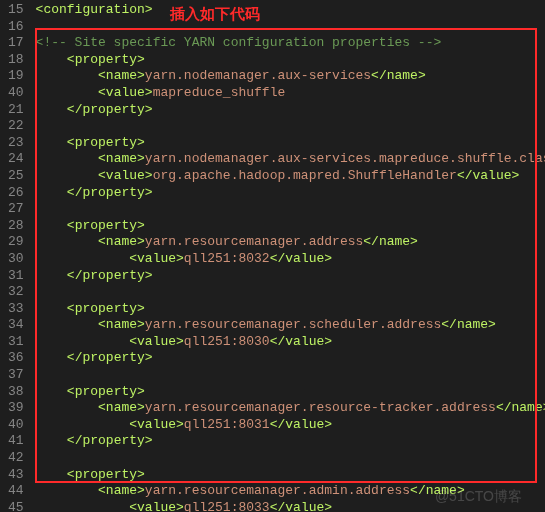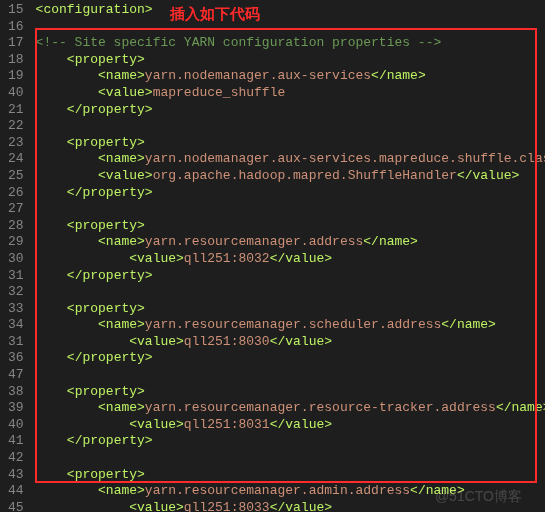--- a/index.html
+++ b/index.html
@@ -85,21 +85,21 @@
       <div>27</div>
       <div>28</div>
       <div>29</div>
       <div>30</div>
       <div>31</div>
       <div>32</div>
       <div>33</div>
       <div>34</div>
       <div>31</div>
       <div>36</div>
-      <div>47</div>
+      <div>37</div>
       <div>38</div>
       <div>39</div>
       <div>40</div>
       <div>41</div>
       <div>42</div>
       <div>43</div>
       <div>44</div>
       <div>45</div>
     </div>
   <div class="code" id="code"><div class="line"><span class="tag">&lt;configuration&gt;</span></div><div class="line">&nbsp;</div><div class="line"><span class="comment">&lt;!-- Site specific YARN configuration properties --&gt;</span></div><div class="line">    <span class="tag">&lt;property&gt;</span></div><div class="line">        <span class="tag">&lt;name&gt;</span><span class="text">yarn.nodemanager.aux-services</span><span class="tag">&lt;/name&gt;</span></div><div class="line">        <span class="tag">&lt;value&gt;</span><span class="text">mapreduce_shuffle</span></div><div class="line">    <span class="tag">&lt;/property&gt;</span></div><div class="line">&nbsp;</div><div class="line">    <span class="tag">&lt;property&gt;</span></div><div class="line">        <span class="tag">&lt;name&gt;</span><span class="text">yarn.nodemanager.aux-services.mapreduce.shuffle.class</span></div><div class="line">        <span class="tag">&lt;value&gt;</span><span class="text">org.apache.hadoop.mapred.ShuffleHandler</span><span class="tag">&lt;/value&gt;</span></div><div class="line">    <span class="tag">&lt;/property&gt;</span></div><div class="line">&nbsp;</div><div class="line">    <span class="tag">&lt;property&gt;</span></div><div class="line">        <span class="tag">&lt;name&gt;</span><span class="text">yarn.resourcemanager.address</span><span class="tag">&lt;/name&gt;</span></div><div class="line">            <span class="tag">&lt;value&gt;</span><span class="text">qll251:8032</span><span class="tag">&lt;/value&gt;</span></div><div class="line">    <span class="tag">&lt;/property&gt;</span></div><div class="line">&nbsp;</div><div class="line">    <span class="tag">&lt;property&gt;</span></div><div class="line">        <span class="tag">&lt;name&gt;</span><span class="text">yarn.resourcemanager.scheduler.address</span><span class="tag">&lt;/name&gt;</span></div><div class="line">            <span class="tag">&lt;value&gt;</span><span class="text">qll251:8030</span><span class="tag">&lt;/value&gt;</span></div><div class="line">    <span class="tag">&lt;/property&gt;</span></div><div class="line">&nbsp;</div><div class="line">    <span class="tag">&lt;property&gt;</span></div><div class="line">        <span class="tag">&lt;name&gt;</span><span class="text">yarn.resourcemanager.resource-tracker.address</span><span class="tag">&lt;/name&gt;</span></div><div class="line">            <span class="tag">&lt;value&gt;</span><span class="text">qll251:8031</span><span class="tag">&lt;/value&gt;</span></div><div class="line">    <span class="tag">&lt;/property&gt;</span></div><div class="line">&nbsp;</div><div class="line">    <span class="tag">&lt;property&gt;</span></div><div class="line">        <span class="tag">&lt;name&gt;</span><span class="text">yarn.resourcemanager.admin.address</span><span class="tag">&lt;/name&gt;</span></div><div class="line">            <span class="tag">&lt;value&gt;</span><span class="text">qll251:8033</span><span class="tag">&lt;/value&gt;</span></div></div>

